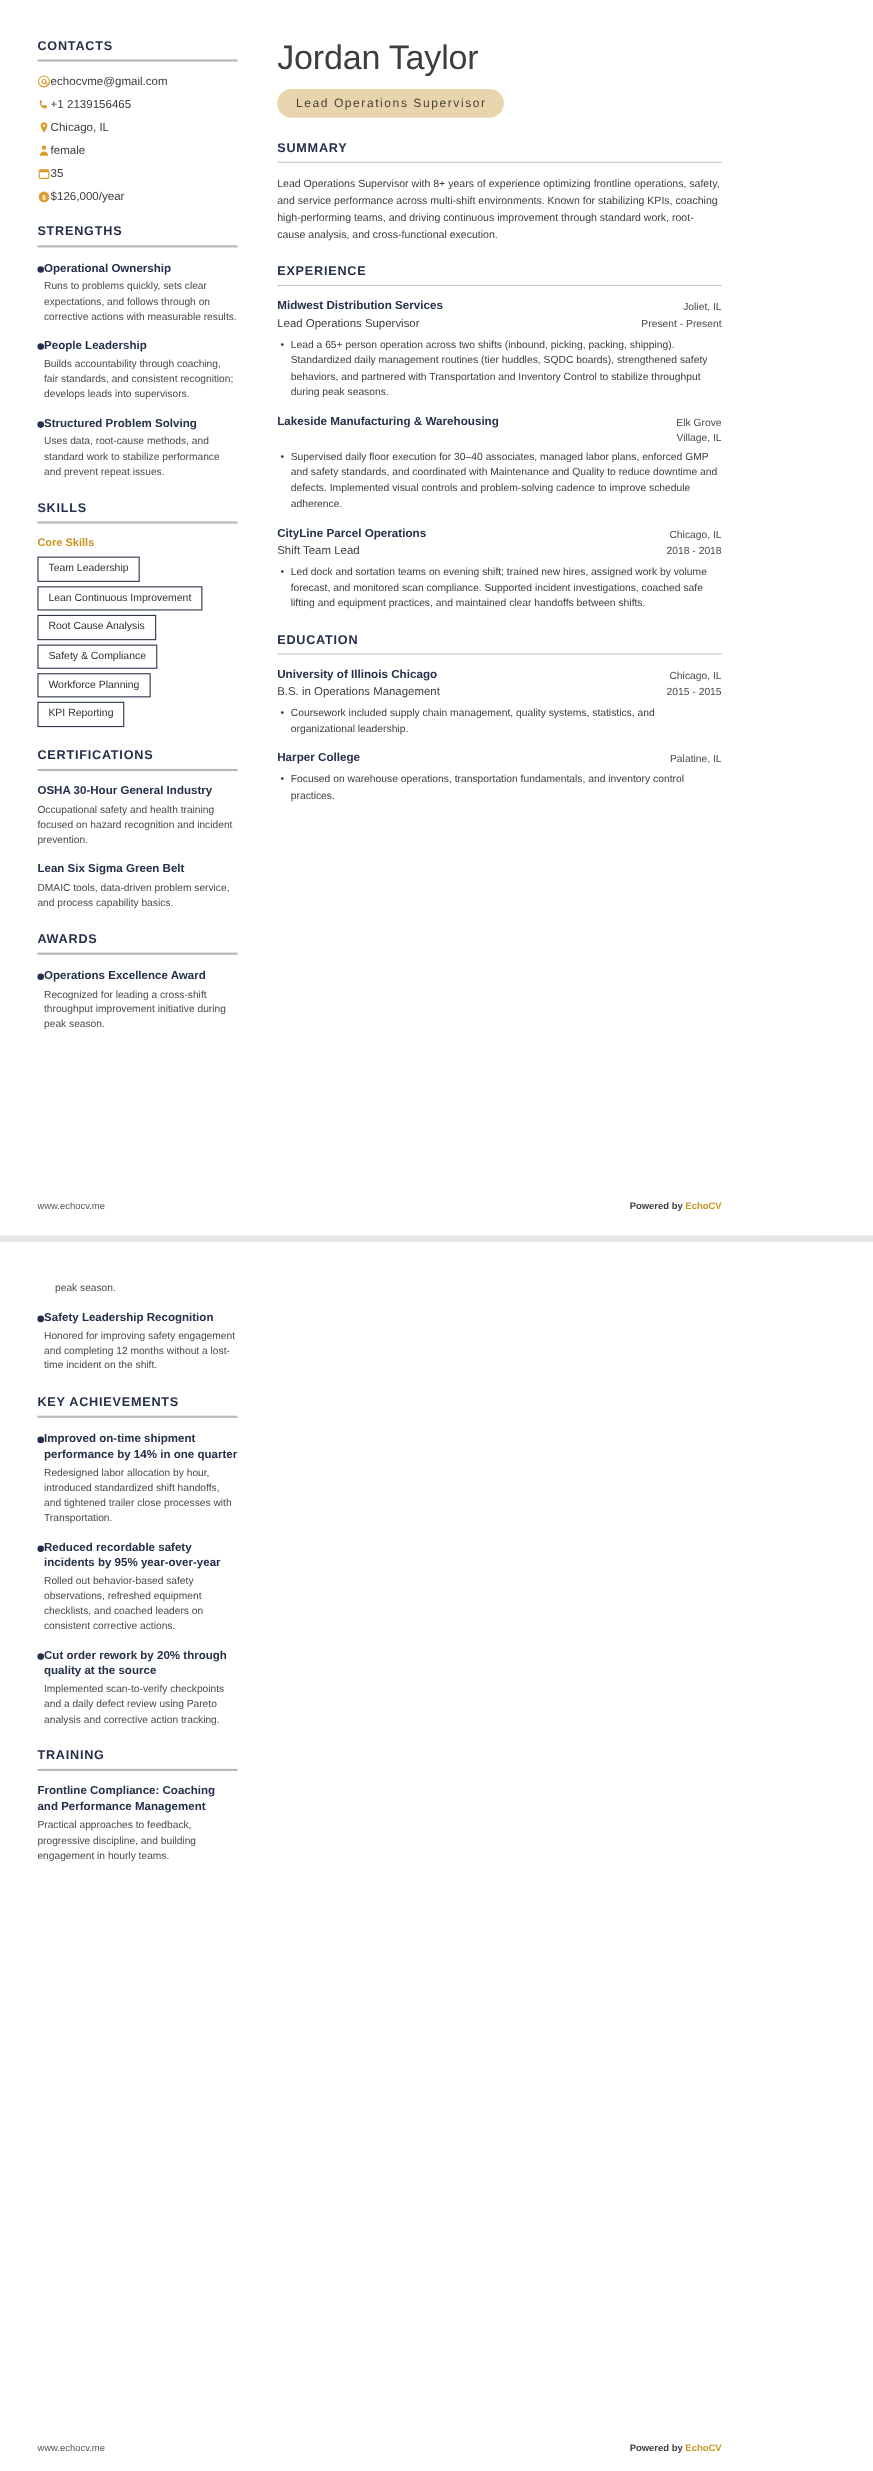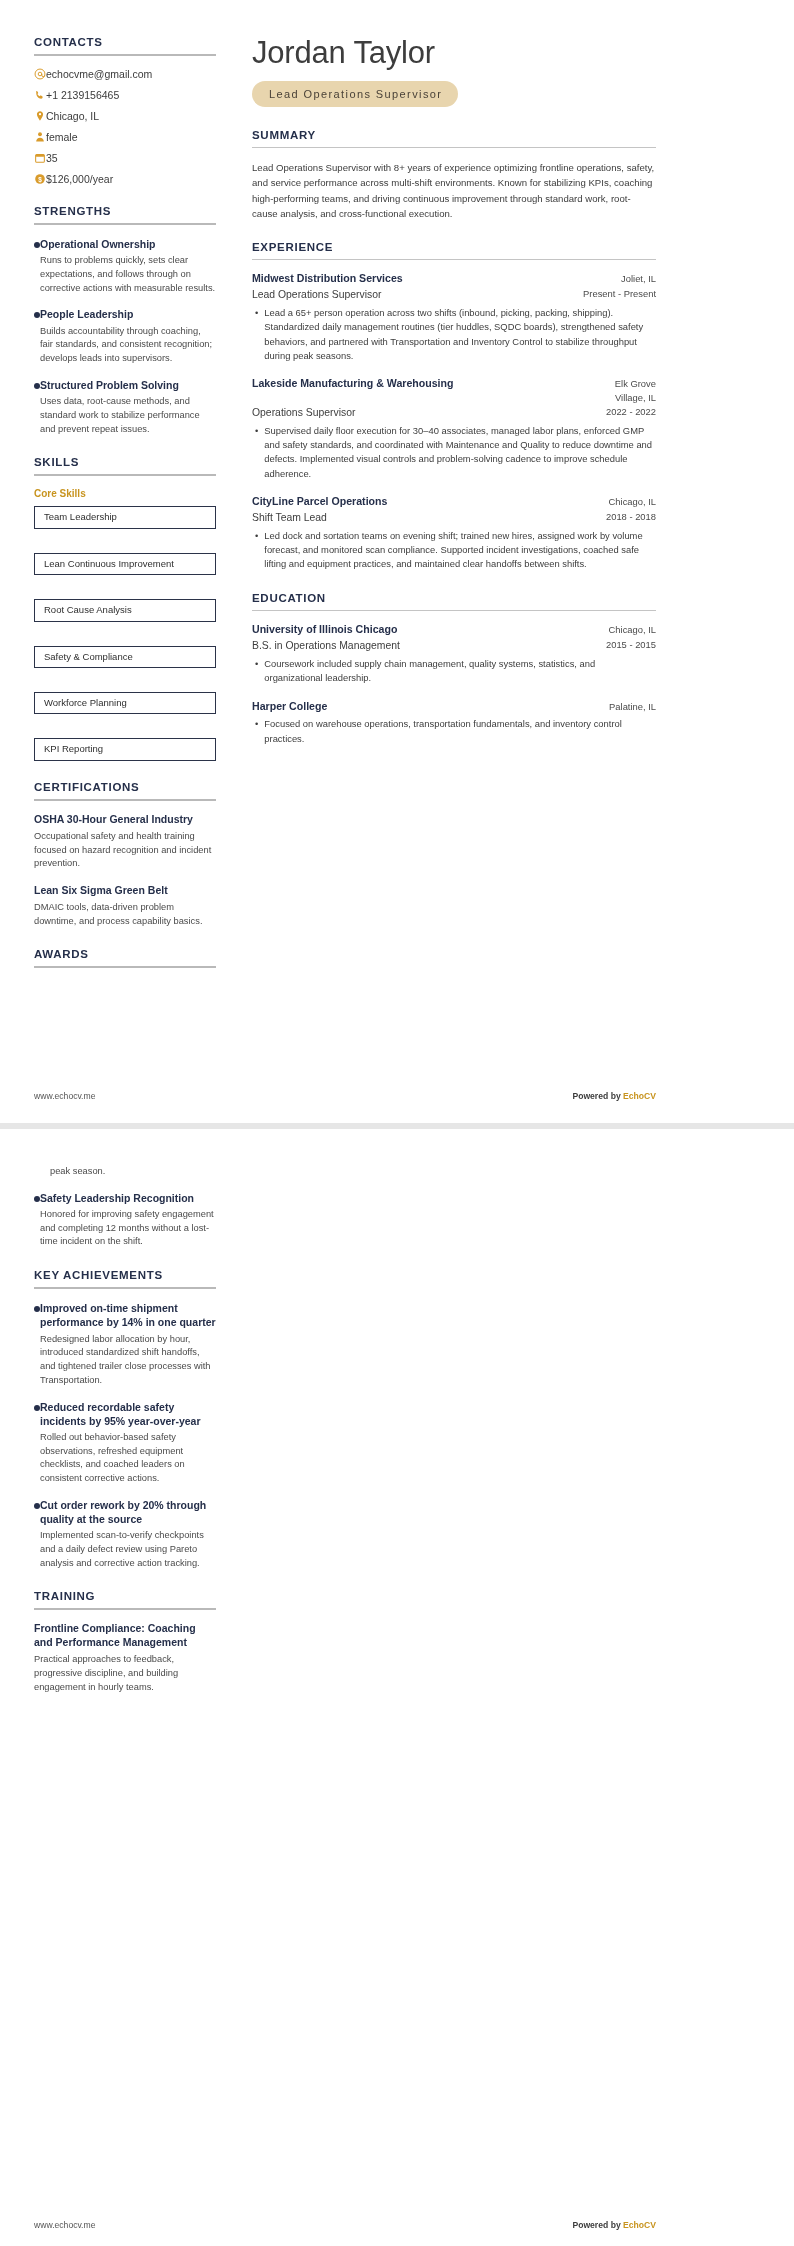--- a/index.html
+++ b/index.html
@@ -99,21 +99,21 @@
     color: #4a4a4a;
   }
 
   
   .skills-group-label {
     font-size: 10px;
     font-weight: 700;
     color: #c8941f;
     margin-bottom: 7px;
   }
-  .chips { display: flex; flex-wrap: wrap; gap: 24px; flex-direction: column; }
+  .chips { display: flex; flex-wrap: wrap; gap: 4px; }
   .chip {
     border: 1px solid #2b3349;
     font-size: 9.5px;
     color: #2f2f2f;
     padding: 5px 9px;
     background: #fff;
     line-height: 1.1;
     white-space: nowrap;
   }
 
@@ -348,27 +348,34 @@
 
         <div class="sec">
           <div class="sec-title">CERTIFICATIONS</div>
           <div class="sec-rule"></div>
           <div class="entry">
             <div class="entry-title">OSHA 30-Hour General Industry</div>
             <div class="entry-desc">Occupational safety and health training focused on hazard recognition and incident prevention.</div>
           </div>
           <div class="entry">
             <div class="entry-title">Lean Six Sigma Green Belt</div>
-            <div class="entry-desc">DMAIC tools, data-driven problem downtime, and process capability basics.</div>
+            <div class="entry-desc">DMAIC tools, data-driven problem service, and process capability basics.</div>
           </div>
         </div>
 
         <div class="sec">
           <div class="sec-title">AWARDS</div>
           <div class="sec-rule"></div>
+          <div class="bullet-item">
+            <span class="dot"></span>
+            <div class="bullet-body">
+              <div class="bullet-title">Operations Excellence Award</div>
+              <div class="bullet-desc">Recognized for leading a cross-shift throughput improvement initiative during peak season.</div>
+            </div>
+          </div>
         </div>
 
       </div>
 
       <div class="col-right">
         <div class="name">Jordan Taylor</div>
         <div class="job-pill">Lead Operations Supervisor</div>
 
         <div class="sec">
           <div class="sec-title">SUMMARY</div>
@@ -396,24 +403,20 @@
               </div>
             </div>
           </div>
 
           <div class="xp">
             <div class="xp-head">
               <div class="xp-org">Lakeside Manufacturing &amp; Warehousing</div>
               <div class="xp-loc">Elk Grove
 Village, IL</div>
             </div>
-            <div class="xp-sub">
-              <div class="xp-role">Operations Supervisor</div>
-              <div class="xp-date">2022 - 2022</div>
-            </div>
             <div class="xp-points">
               <div class="xp-point">
                 <span class="sq">•</span>
                 <span>Supervised daily floor execution for 30–40 associates, managed labor plans, enforced GMP and safety standards, and coordinated with Maintenance and Quality to reduce downtime and defects. Implemented visual controls and problem-solving cadence to improve schedule adherence.</span>
               </div>
             </div>
           </div>
 
           <div class="xp">
             <div class="xp-head">

